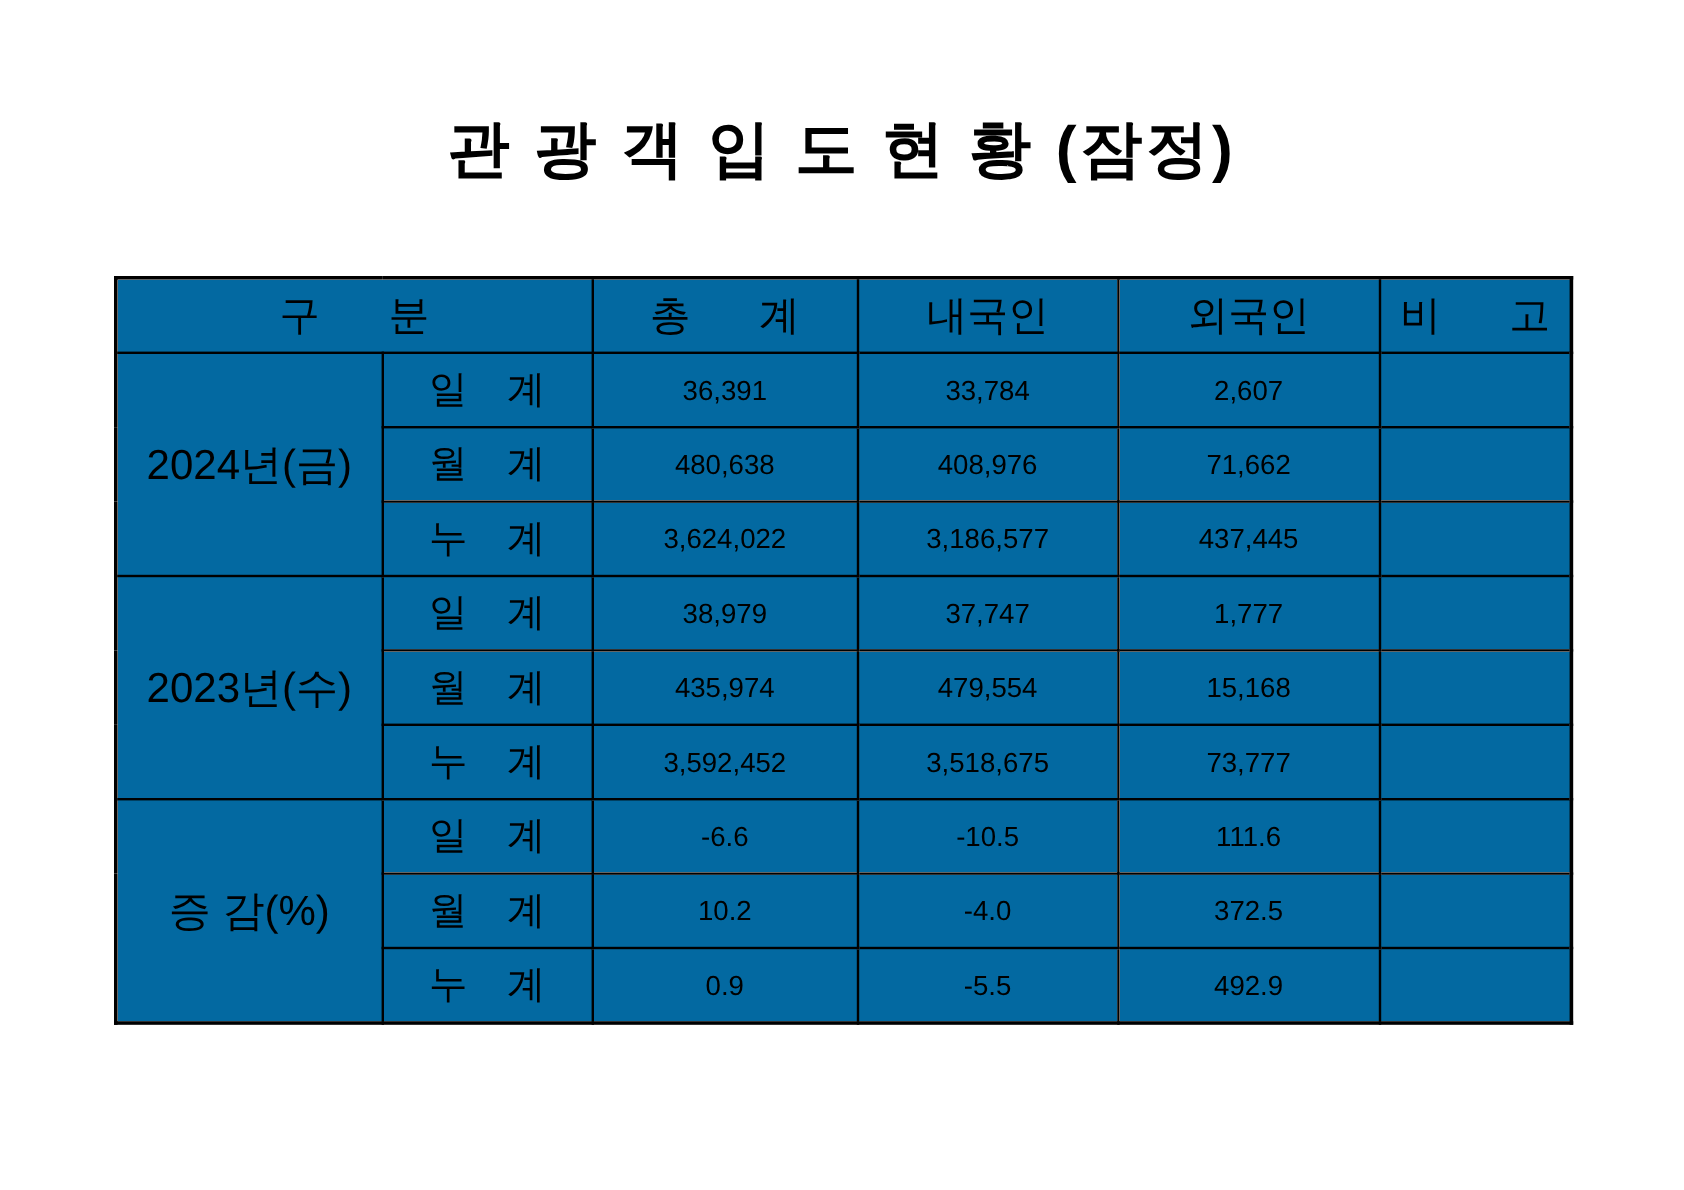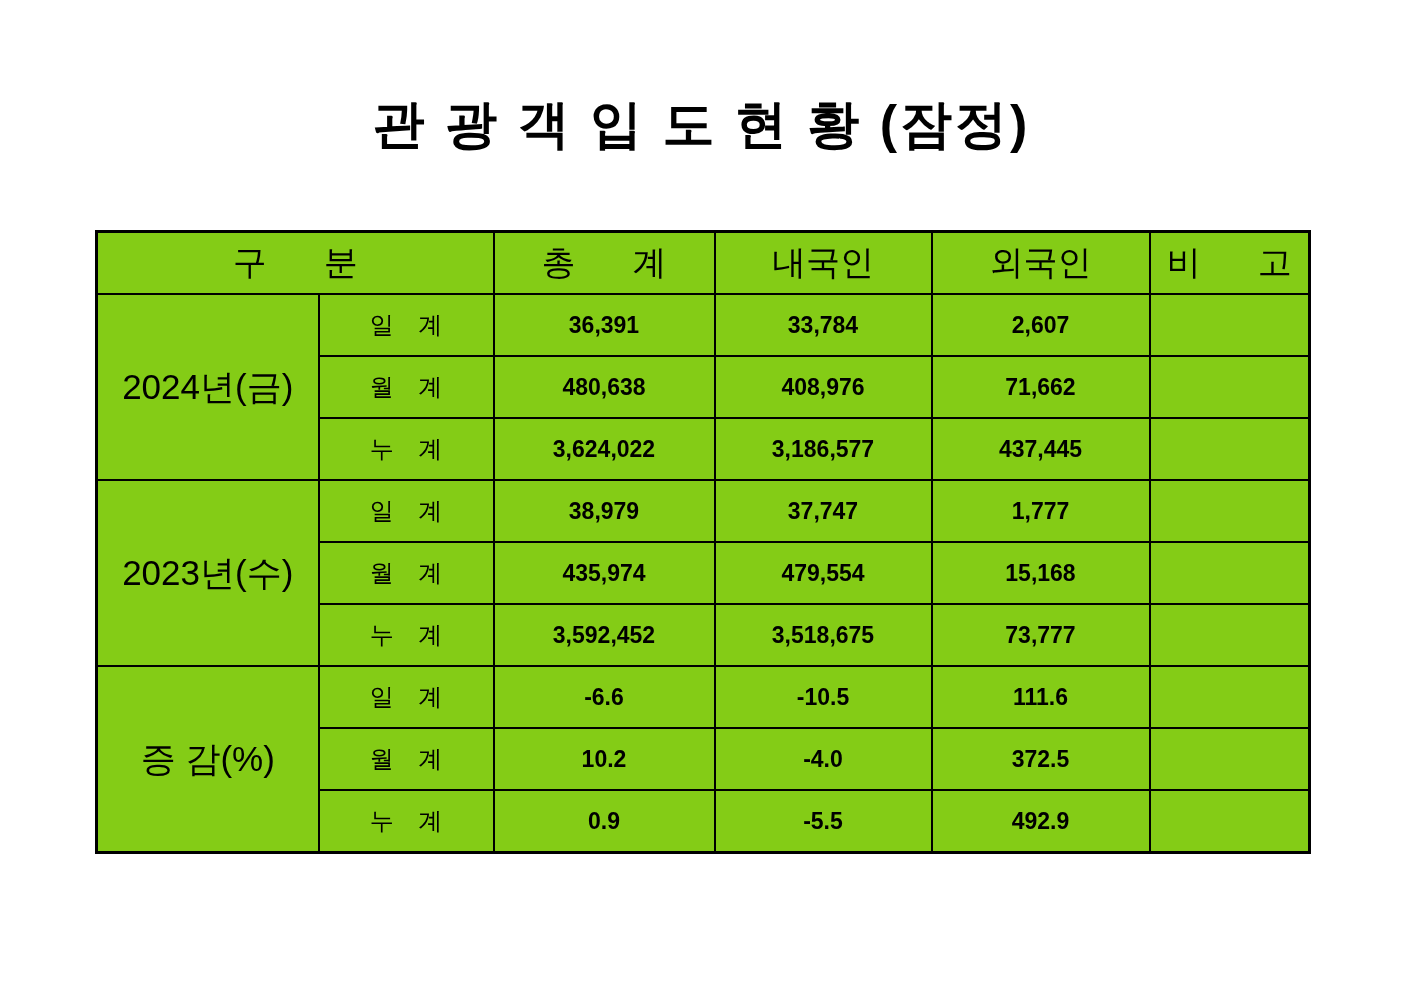--- a/index.html
+++ b/index.html
@@ -45,42 +45,42 @@
     border: 3px solid #000000;
   }
   table.arrivals th,
   table.arrivals td {
     border: 2px solid #000000;
     text-align: center;
     vertical-align: middle;
     padding: 0;
     height: 60px;
     overflow: hidden;
-    background: #84cc16;
+    background: #0369a1;
   }
   th.hdr {
     font-size: 34px;
     font-weight: normal;
     word-spacing: 1.4em;
     white-space: nowrap;
   }
   td.year-cell {
     font-size: 35px;
     font-weight: normal;
     white-space: nowrap;
   }
   td.label-cell {
-    font-size: 24px;
+    font-size: 32px;
     font-weight: normal;
     word-spacing: 0.75em;
     white-space: nowrap;
   }
   td.num-cell {
     font-size: 23px;
-    font-weight: bold;
+    font-weight: normal;
     white-space: nowrap;
   }
   td.remark-cell {
     font-size: 23px;
   }
 </style>
 </head>
 <body>
 
 <div class="page">

